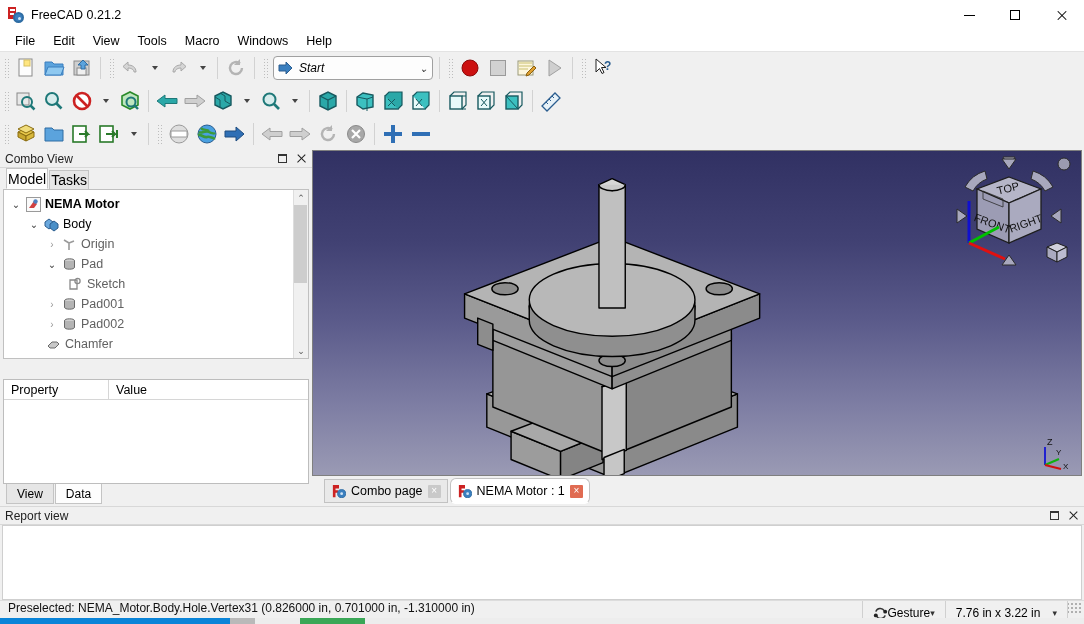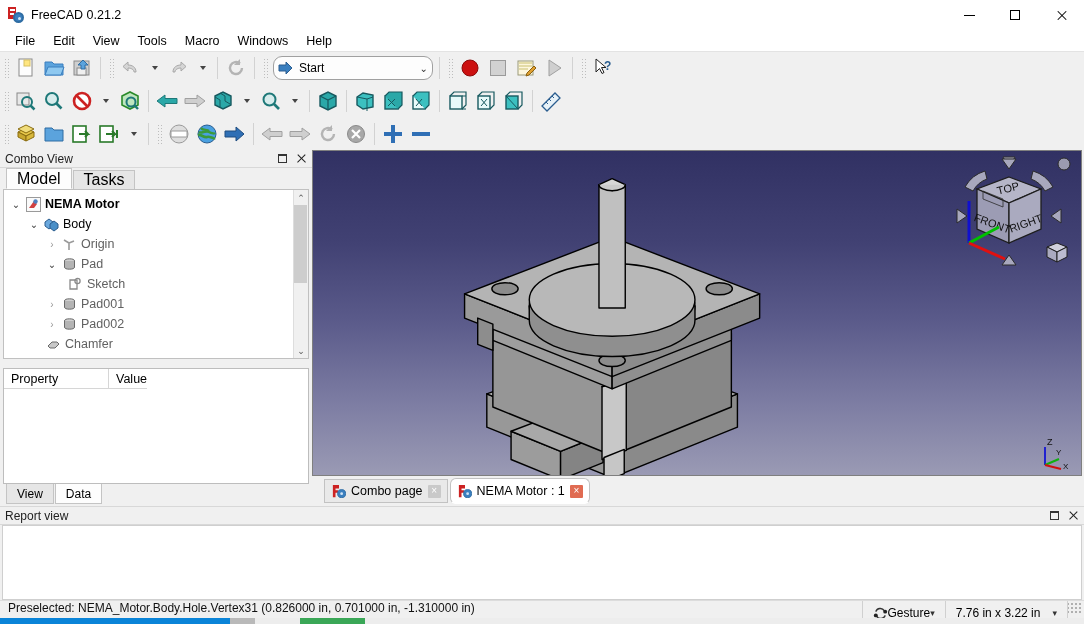--- a/index.html
+++ b/index.html
@@ -60,21 +60,22 @@
     background-size:3px 3px; background-position:1px 1px; opacity:.85;}
   .tsep { width:1px; height:22px; background:#d2d2d2; margin:0 4px; flex:0 0 1px;}
   .tbtn { width:28px; height:28px; display:flex; align-items:center; justify-content:center; position:relative; flex:0 0 28px;}
   .tbtn.wide { width:20px; flex:0 0 20px;}
   .caret { width:0;height:0;border-left:3.5px solid transparent;border-right:3.5px solid transparent;border-top:4px solid #444; }
   .tbtn svg { display:block; }
 
   .wbcombo {
     width:160px; height:24px; background:#fdfdfd; border:1px solid #a0a0a0;
     display:flex; align-items:center; padding:0 4px; margin:0 2px; flex:0 0 160px;
-    border-radius:9px;
+    border-radius:4px;
+    font-style:italic;
   }
   .wbcombo .lbl { flex:1 1 auto; font-size:12px; padding-left:5px; }
   .wbcombo .dd { color:#333; font-size:10px; }
 
   
   .main { flex:1 1 auto; display:flex; min-height:0; }
 
   
   .leftdock { width:312px; flex:0 0 312px; display:flex; flex-direction:column; background:#f0f0f0;}
   .dockhdr {
@@ -86,21 +87,21 @@
   .dockbtn { width:16px; height:16px; display:flex; align-items:center; justify-content:center; margin-right:3px; color:#222;}
   .float-ico { position:relative; width:9px; height:9px; }
   .float-ico:before{ content:""; position:absolute; right:0; top:0; width:7px;height:6px;border:1px solid #333;}
   .float-ico:after{ content:""; position:absolute; left:0; bottom:0; width:7px;height:6px;border:1px solid #333; background:#f0f0f0;}
   .x-ico { position:relative; width:9px; height:9px;}
   .x-ico:before,.x-ico:after{content:"";position:absolute;left:-1px;top:4px;width:11px;height:1.4px;background:#222;}
   .x-ico:before{transform:rotate(45deg);} .x-ico:after{transform:rotate(-45deg);}
 
   .tabsrow { height:21px; flex:0 0 21px; display:flex; align-items:flex-end; padding-left:6px; background:#f0f0f0;}
   .ptab {
-    height:19px; padding:0 10px; display:flex; align-items:center; font-size:16px;
+    height:19px; padding:0 1px; display:flex; align-items:center; font-size:14px;
     background:#e6e6e6; border:1px solid #c4c4c4; border-bottom:none; margin-right:1px; color:#000;margin-top:32px;
   }
   .ptab.active { background:#fdfdfd; height:21px; border-bottom:1px solid #fdfdfd; }
 
   .treewrap {
     flex:0 0 170px; margin:0 3px; background:#fff; border:1px solid #c0c0c0;
     display:flex; overflow:hidden; position:relative;
   }
   .tree { flex:1 1 auto; padding:4px 0 0 0; overflow:hidden; }
   .trow { height:20px; display:flex; align-items:center; font-size:12.5px; white-space:nowrap; }
@@ -110,21 +111,21 @@
   .tlbl { padding-left:3px; color:#616161; }
   .trow.bold .tlbl { color:#000; font-weight:bold; }
   .trow.b2 .tlbl { color:#000; }
 
   .vscroll { width:15px; flex:0 0 15px; background:#f0f0f0; border-left:1px solid #ddd; display:flex; flex-direction:column; align-items:center;}
   .sarr { height:15px; width:15px; display:flex; align-items:center; justify-content:center; font-size:9px; color:#555; background:#f0f0f0;}
   .sthumb { width:13px; background:#cdcdcd; border-radius:0; }
   .strack { flex:1 1 auto; width:100%; background:#f0f0f0; display:flex; flex-direction:column;}
   .sgap { flex:1 1 auto; }
 
-  .propwrap { flex:1 1 auto; margin:9px 3px 0 3px; background:#fff; border:1px solid #bdbdbd; display:flex; flex-direction:row; min-height:0;}
+  .propwrap { flex:1 1 auto; margin:20px 3px 0 3px; background:#fff; border:1px solid #bdbdbd; display:flex; flex-direction:column; min-height:0;}
   .prophdr { height:20px; flex:0 0 20px; display:flex; border-bottom:1px solid #d6d6d6; background:#fff;}
   .propcol { display:flex; align-items:center; padding-left:7px; font-size:12.5px; }
   .propcol.c1 { width:105px; flex:0 0 105px; border-right:1px solid #d6d6d6;}
   .propbody{ flex:1 1 auto; background:#fff;}
 
   .bottabs { height:22px; flex:0 0 22px; display:flex; align-items:flex-start; padding-left:6px; background:#f0f0f0;}
   .btab { height:20px; padding:0 10px; display:flex; align-items:center; font-size:12px;
           background:#e6e6e6; border:1px solid #c4c4c4; border-top:none; margin-right:1px;}
   .btab.active { background:#fdfdfd; border-top:none;}
 

